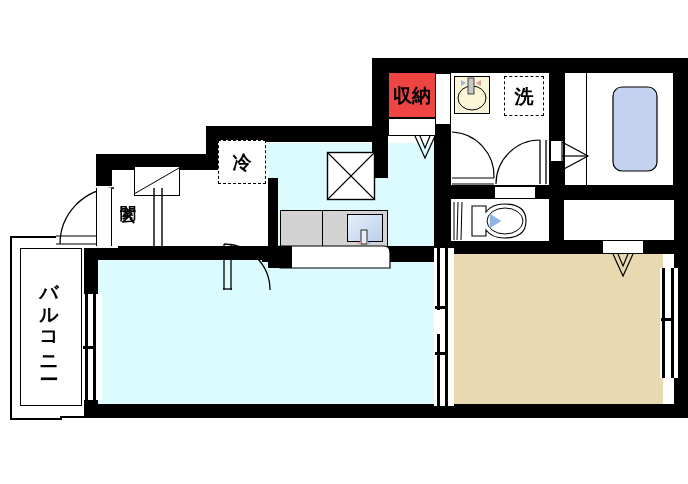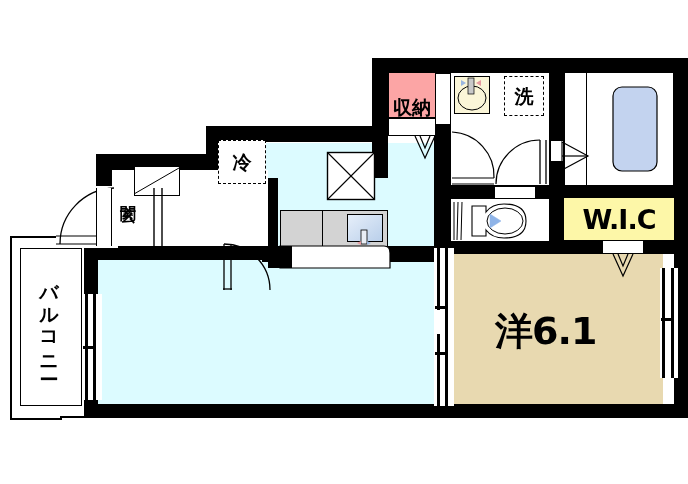--- a/index.html
+++ b/index.html
@@ -60,23 +60,23 @@
     align-items: center;
     justify-content: center;
   }
   .wicbox {
     background: #fdf7a8;
     display: flex;
     align-items: center;
     justify-content: center;
   }
   .plainbox {
-    background: #fca5a5;
+    background: #ef4444;
     display: flex;
-    align-items: flex-end;
+    align-items: center;
     justify-content: center;
   }
 
   svg { display: block; overflow: visible; }
 </style>
 </head>
 <body>
 
 <div id="plan">
 
@@ -271,31 +271,27 @@
   <svg class="abs" style="left:612px; top:86px;" width="46" height="86" viewBox="0 0 46 86">
     <rect x="1" y="1" width="44" height="84" rx="9" ry="9" fill="#c3d3ef" stroke="#000" stroke-width="1.2"></rect>
   </svg>
 
   <div class="abs white" style="left:550px; top:140px; width:14px; height:22px; border:1px solid #000;"></div>
   <svg class="abs" style="left:562px; top:142px;" width="28" height="28" viewBox="0 0 28 28">
     <path d="M 0 0 L 26 14 L 0 28 Z" fill="none" stroke="#000" stroke-width="1.2"></path>
     <path d="M 0 14 L 26 14" stroke="#000" stroke-width="1.2"></path>
   </svg>
 
-  <div class="abs wicbox lbl-wic label" style="left:564px; top:198px; width:110px; height:42px; position:absolute;">
-    <span>W.I.C</span>
-  </div>
   <div class="abs" style="left:602px; top:240px; width:42px; height:14px; background:#ffffff; border:1px solid #000;"></div>
   <svg class="abs" style="left:610px; top:254px;" width="26" height="24" viewBox="0 0 26 24">
     <path d="M 3 0 L 13 22 L 23 0" fill="none" stroke="#000" stroke-width="1.2"></path>
     <path d="M 8 0 L 13 12 L 18 0" fill="none" stroke="#000" stroke-width="1.2"></path>
   </svg>
 
 
-  <div class="label lbl-yo" style="left:495px; top:312px;">洋6.1</div>
 
   <svg class="abs" style="left:434px; top:248px;" width="20" height="158" viewBox="0 0 20 158">
     <rect x="0" y="0" width="20" height="158" fill="#ffffff"></rect>
     <rect x="3" y="0" width="3" height="62" fill="#000"></rect>
     <rect x="11" y="0" width="3" height="90" fill="#000"></rect>
     <rect x="1" y="58" width="12" height="3" fill="#000"></rect>
     <rect x="3" y="86" width="3" height="72" fill="#000"></rect>
     <rect x="11" y="86" width="3" height="72" fill="#000"></rect>
     <rect x="1" y="104" width="12" height="3" fill="#000"></rect>
   </svg>

